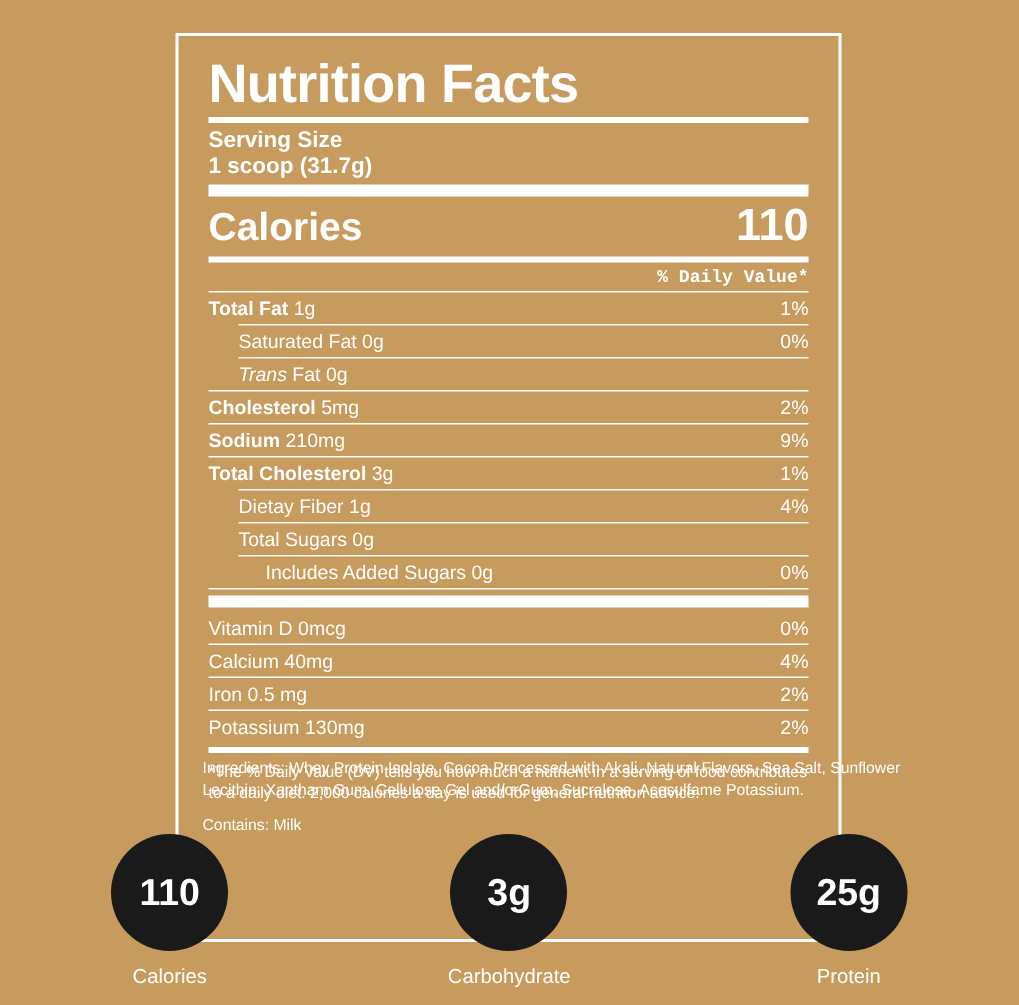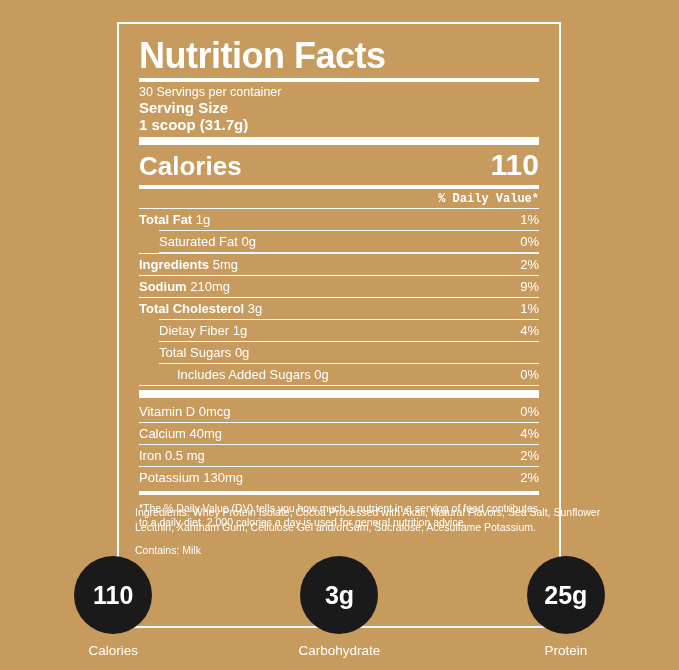--- a/index.html
+++ b/index.html
@@ -119,21 +119,20 @@
   }
 </style>
 </head>
 <body>
 
 <div class="panel">
 
   <div class="nf-title">Nutrition Facts</div>
   <div class="rule-med"></div>
 
-  <div class="servings">30 Servings per container</div>
 
   <div class="serving-row">
     <span>Serving Size</span>
     <span>1 scoop (31.7g)</span>
   </div>
 
   <div class="rule-thick"></div>
 
   <div class="cal-row">
     <span class="cal-label">Calories</span>
@@ -152,24 +151,28 @@
       <span>1%</span>
     </div>
     <div class="rule-hair"></div>
 
     <div class="nutrient indent1">
       <span class="name"><span>Saturated Fat</span> <span>0g</span></span>
       <span>0%</span>
     </div>
     <div class="rule-hair"></div>
 
-    <div class="rule-thin"></div>
-
-    <div class="nutrient">
-      <span class="name"><b>Ingredients</b> <span>5mg</span></span>
+    <div class="nutrient indent1">
+      <span class="name"><span class="ital">Trans</span> <span>Fat 0g</span></span>
+      <span></span>
+    </div>
+    <div class="rule-thin"></div>
+
+    <div class="nutrient">
+      <span class="name"><b>Cholesterol</b> <span>5mg</span></span>
       <span>2%</span>
     </div>
     <div class="rule-thin"></div>
 
     <div class="nutrient">
       <span class="name"><b>Sodium</b> <span>210mg</span></span>
       <span>9%</span>
     </div>
     <div class="rule-thin"></div>
 

